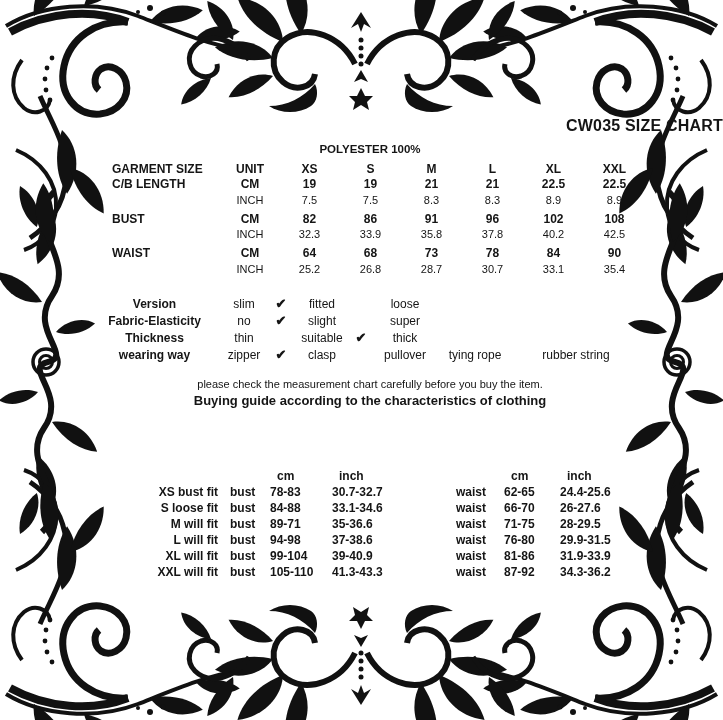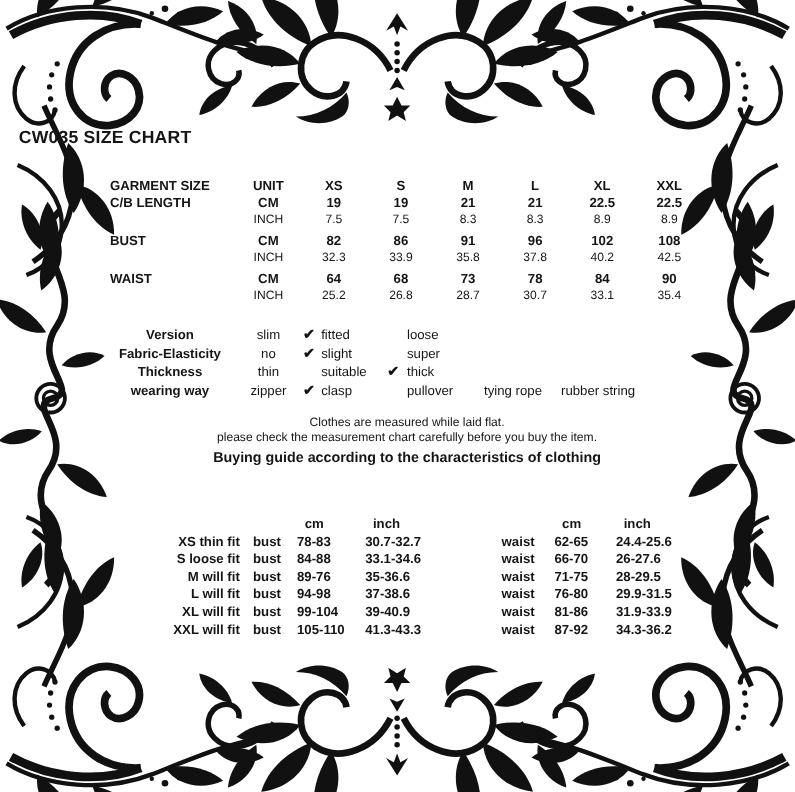--- a/index.html
+++ b/index.html
@@ -1,41 +1,41 @@
 <!DOCTYPE html>
 <html><head>
 <meta charset="utf-8">
 <style>
   html,body{margin:0;padding:0;background:#fff;}
   .page{position:relative;width:723px;height:720px;background:#fff;overflow:hidden;
         font-family:"Liberation Sans",sans-serif;color:#151515;}
   .border-svg{position:absolute;left:0;top:0;width:723px;height:720px;pointer-events:none;}
 
-  .title{position:absolute;left:17px;top:117px;width:706px;text-align:left;
+  .title{position:absolute;left:17px;top:117px;width:706px;text-align:right;
          font-size:16px;font-weight:bold;letter-spacing:.2px;}
   .subtitle{position:absolute;left:17px;top:143px;width:706px;text-align:center;
             font-size:11.5px;font-weight:bold;}
 
   
   .size-table{position:absolute;left:100px;top:161px;}
   .str{display:grid;grid-template-columns:115px 58px repeat(6,61px);height:15.5px;
        align-items:center;font-size:12px;font-weight:bold;}
   .str.inch{font-size:11px;font-weight:400;}
   .str.gap{margin-top:3.5px;}
-  .str span{text-align:center;}
+  .str span{text-align:center;margin-left:12px;}
   .str span:first-child{text-align:left;}
 
   
   .attr-table{position:absolute;left:98px;top:295px;}
   .attr-row{display:grid;grid-template-columns:120px 52px 22px 60px 18px 70px 70px 132px;
             height:17px;align-items:center;font-size:12px;}
   .attr-row span:nth-child(1){text-align:center;font-weight:bold;padding-right:7px;}
   .attr-row span:nth-child(2){text-align:center;}
   .attr-row .chk{text-align:center;font-size:13px;font-weight:bold;}
-  .attr-row span:nth-child(n+4){text-align:left;}
+  .attr-row span:nth-child(n+4){text-align:center;}
 
   
   .notes{position:absolute;left:17px;top:377px;width:706px;text-align:center;}
   .notes .nline{font-size:11px;line-height:14.3px;}
   .notes .guide{font-size:13px;font-weight:bold;margin-top:2px;}
 
   
   .fit-table{position:absolute;left:98px;top:468px;}
   .fit-row{display:grid;grid-template-columns:120px 12px 40px 62px 100px 24px 48px 56px 92px;
            height:16px;align-items:center;font-size:12px;font-weight:bold;}
@@ -116,20 +116,21 @@
       <use href="#corner" transform="translate(0,720) scale(1,-1)"></use>
       <use href="#corner" transform="translate(723,720) scale(-1,-1)"></use>
       <use href="#medallion" transform="translate(361,62)"></use>
       <use href="#medallion" transform="translate(361,655) scale(1,-1)"></use>
       <use href="#vine" transform="translate(48,362)"></use>
       <use href="#vine" transform="translate(675,362) scale(-1,1)"></use>
     </g>
   </svg>
 
   <div class="title">CW035 SIZE CHART</div>
+  <div class="subtitle">POLYESTER 100%</div>
 
   <div class="size-table">
     <div class="str">
       <span>GARMENT SIZE</span>
       <span>UNIT</span>
       <span>XS</span>
       <span>S</span>
       <span>M</span>
       <span>L</span>
       <span>XL</span>
@@ -234,39 +235,38 @@
       <span class="chk">✔</span>
       <span>clasp</span>
       <span class="chk"></span>
       <span>pullover</span>
       <span>tying rope</span>
       <span>rubber string</span>
     </div>
   </div>
 
   <div class="notes">
-    <div class="nline">Clothes are measured while laid flat.</div>
     <div class="nline">please check the measurement chart carefully before you buy the item.</div>
     <div class="guide">Buying guide according to the characteristics of clothing</div>
   </div>
 
   <div class="fit-table">
     <div class="fit-row head">
       <span></span>
         <span></span>
         <span></span>
       <span>cm</span>
       <span>inch</span>
       <span></span>
         <span></span>
       <span>cm</span>
       <span>inch</span>
     </div>
     <div class="fit-row">
-      <span>XS thin fit</span>
+      <span>XS bust fit</span>
         <span></span>
       <span>bust</span>
       <span>78-83</span>
       <span>30.7-32.7</span>
       <span></span>
       <span>waist</span>
       <span>62-65</span>
       <span>24.4-25.6</span>
     </div>
     <div class="fit-row">
@@ -277,21 +277,21 @@
       <span>33.1-34.6</span>
       <span></span>
       <span>waist</span>
       <span>66-70</span>
       <span>26-27.6</span>
     </div>
     <div class="fit-row">
       <span>M will fit</span>
         <span></span>
       <span>bust</span>
-      <span>89-76</span>
+      <span>89-71</span>
       <span>35-36.6</span>
       <span></span>
       <span>waist</span>
       <span>71-75</span>
       <span>28-29.5</span>
     </div>
     <div class="fit-row">
       <span>L will fit</span>
         <span></span>
       <span>bust</span>

